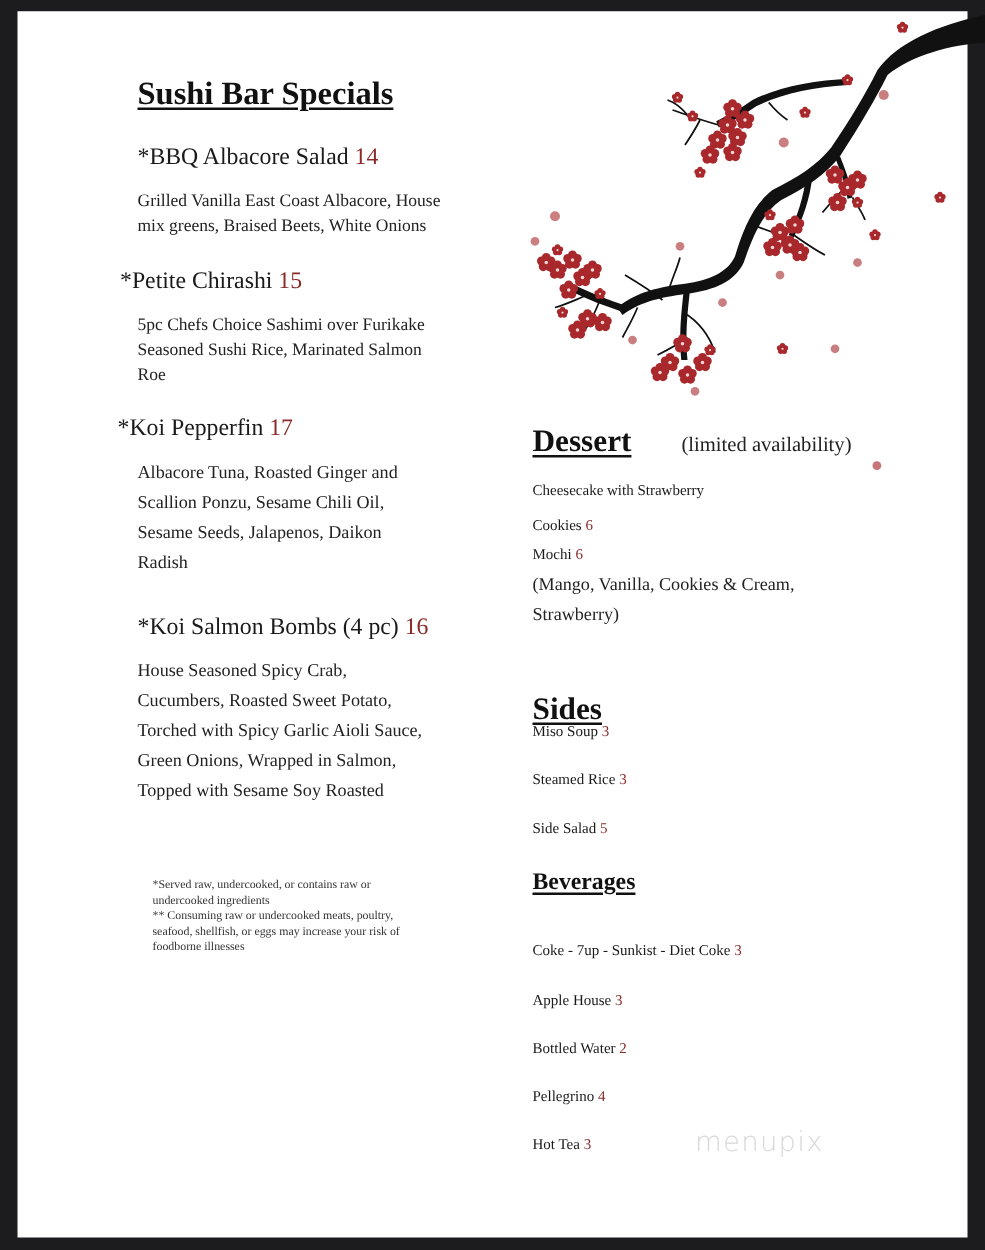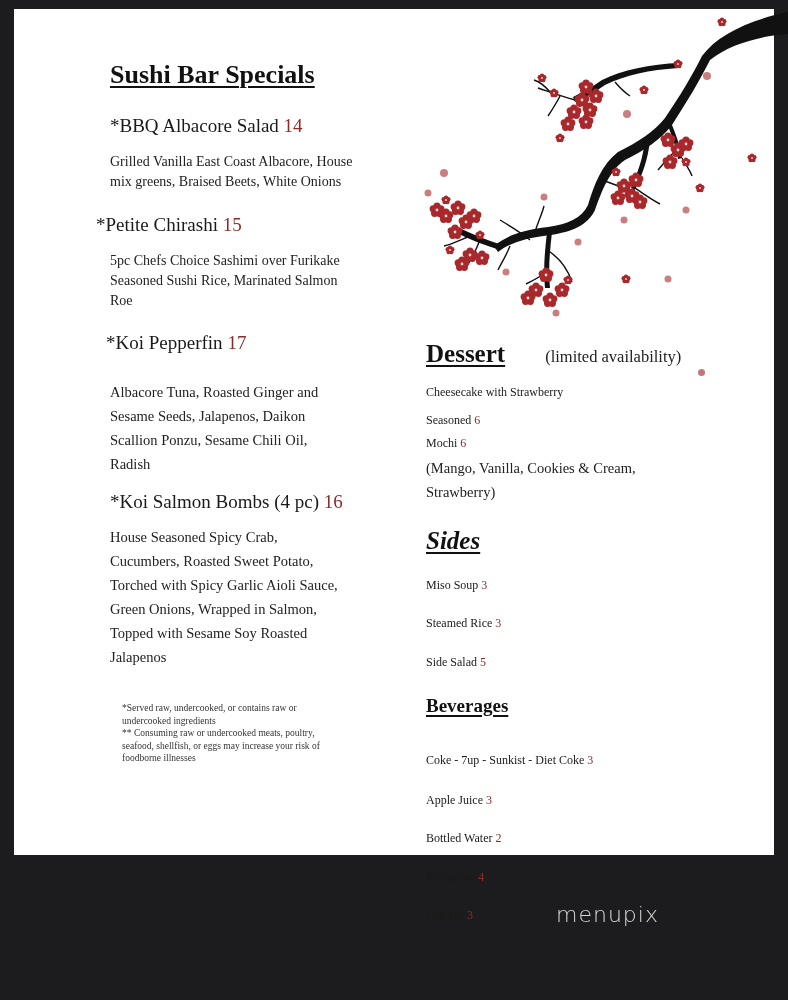--- a/index.html
+++ b/index.html
@@ -1,21 +1,21 @@
 <!DOCTYPE html>
 <html><head>
 <meta charset="utf-8">
 <style>
   html, body { margin: 0; padding: 0; }
   body {
     width: 788px; height: 1000px; background: #1c1c1f; position: relative; overflow: hidden;
     font-family: "Liberation Serif", "DejaVu Serif", serif; color: #1a1a1a;
   }
   .page {
-    position: absolute; left: 14px; top: 9px; width: 760px; height: 846px; background: #ffffff;
+    position: absolute; left: 14px; top: 9px; width: 760px; height: 981px; background: #ffffff;
   }
   .abs { position: absolute; }
   .heading {
     font-weight: bold; text-decoration: underline; text-decoration-thickness: 2px;
     text-underline-offset: 3px; color: #111;
   }
   .h-main { left: 96px; top: 51px; font-size: 26px; }
   .item-title { font-size: 19px; color: #1a1a1a; }
   .price { color: #8b2a2a; }
   .desc { font-size: 14px; line-height: 20px; color: #222; }
@@ -156,90 +156,89 @@
   <div class="abs item-title" style="left:82px;top:205px;">
     <span>*Petite Chirashi</span>
     <span class="price">15</span>
   </div>
   <div class="abs desc" style="left:96px;top:242px;">
     <div>5pc Chefs Choice Sashimi over Furikake</div>
     <div>Seasoned Sushi Rice, Marinated Salmon</div>
     <div>Roe</div>
   </div>
 
-  <div class="abs item-title" style="left:92px;top:323px;text-align:center;">
+  <div class="abs item-title" style="left:80px;top:323px;text-align:center;">
     <span>*Koi Pepperfin</span>
     <span class="price">17</span>
   </div>
-  <div class="abs desc-loose" style="left:96px;top:357px;margin-top:14px;">
+  <div class="abs desc-loose" style="left:96px;top:357px;">
     <div>Albacore Tuna, Roasted Ginger and</div>
+    <div>Scallion Ponzu, Sesame Chili Oil,</div>
     <div>Sesame Seeds, Jalapenos, Daikon</div>
-    <div>Scallion Ponzu, Sesame Chili Oil,</div>
     <div>Radish</div>
   </div>
 
   <div class="abs item-title" style="left:96px;top:482px;">
     <span>*Koi Salmon Bombs (4 pc)</span>
     <span class="price">16</span>
   </div>
   <div class="abs desc-loose" style="left:96px;top:516px;">
     <div>House Seasoned Spicy Crab,</div>
     <div>Cucumbers, Roasted Sweet Potato,</div>
     <div>Torched with Spicy Garlic Aioli Sauce,</div>
     <div>Green Onions, Wrapped in Salmon,</div>
     <div>Topped with Sesame Soy Roasted</div>
-    <div>Jalapenos</div>
   </div>
 
   <div class="abs note" style="left:96px;top:693px;margin-left:12px;">
     <div>*Served raw, undercooked, or contains raw or</div>
     <div>undercooked ingredients</div>
     <div>** Consuming raw or undercooked meats, poultry,</div>
     <div>seafood, shellfish, or eggs may increase your risk of</div>
     <div>foodborne illnesses</div>
   </div>
 
   <div class="abs" style="left:412px;top:331px;">
     <span class="heading" style="font-size:25px;">Dessert</span>
     <span style="font-size:16.5px;color:#222;margin-left:36px;">(limited availability)</span>
   </div>
   <div class="abs r-item" style="left:412px;top:369px;line-height:28px;">
     <div>Cheesecake with Strawberry</div>
-    <div><span>Seasoned</span> <span class="price">6</span></div>
+    <div><span>Cookies</span> <span class="price">6</span></div>
   </div>
   <div class="abs r-item" style="left:412px;top:427px;">
     <span>Mochi</span>
     <span class="price">6</span>
   </div>
   <div class="abs r-sub" style="left:412px;top:447px;">
     <div>(Mango, Vanilla, Cookies &amp; Cream,</div>
     <div>Strawberry)</div>
   </div>
 
-  <div class="abs heading" style="left:412px;top:518px;font-size:25px;font-style:italic;">Sides</div>
+  <div class="abs heading" style="left:412px;top:545px;font-size:25px;">Sides</div>
   <div class="abs r-item" style="left:412px;top:569px;">
     <span>Miso Soup</span>
     <span class="price">3</span>
   </div>
   <div class="abs r-item" style="left:412px;top:607px;">
     <span>Steamed Rice</span>
     <span class="price">3</span>
   </div>
   <div class="abs r-item" style="left:412px;top:646px;">
     <span>Side Salad</span>
     <span class="price">5</span>
   </div>
 
   <div class="abs heading" style="left:412px;top:686px;font-size:19px;">Beverages</div>
   <div class="abs r-item" style="left:412px;top:744px;">
     <span>Coke - 7up - Sunkist - Diet Coke</span>
     <span class="price">3</span>
   </div>
   <div class="abs r-item" style="left:412px;top:784px;">
-    <span>Apple Juice</span>
+    <span>Apple House</span>
     <span class="price">3</span>
   </div>
   <div class="abs r-item" style="left:412px;top:822px;">
     <span>Bottled Water</span>
     <span class="price">2</span>
   </div>
   <div class="abs r-item" style="left:412px;top:861px;">
     <span>Pellegrino</span>
     <span class="price">4</span>
   </div>

